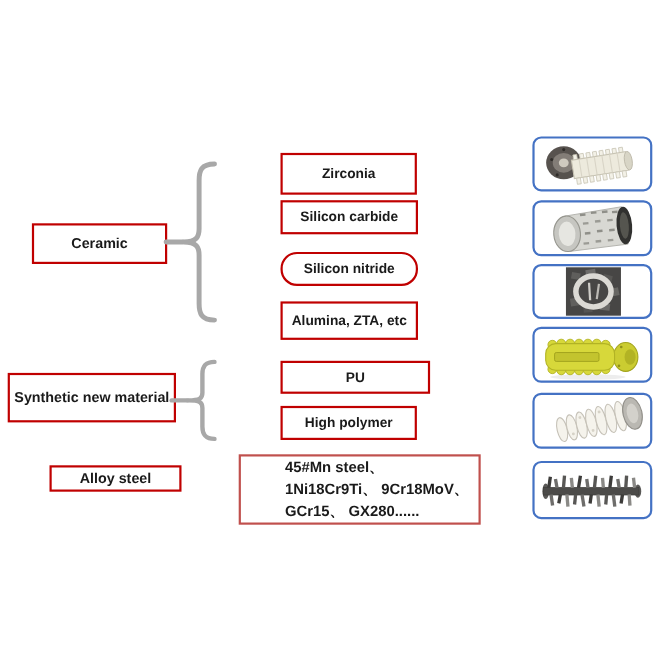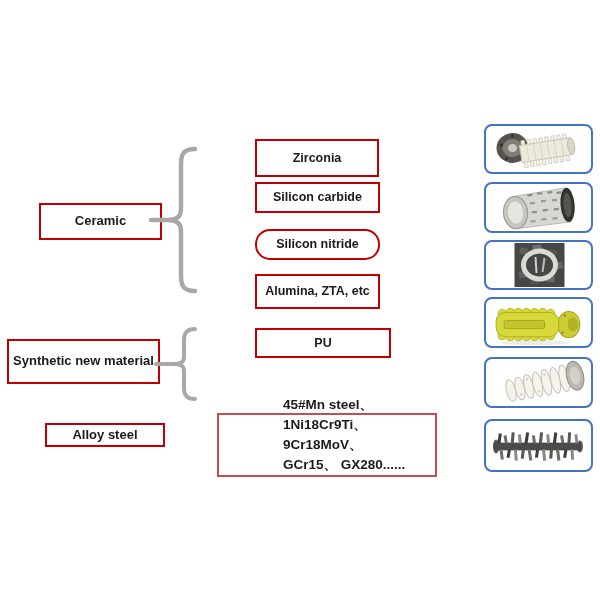--- a/index.html
+++ b/index.html
@@ -9,36 +9,36 @@
   }
   .rbox{
     position:absolute;border:2px solid #C00000;background:#ffffff;
     display:flex;align-items:center;justify-content:center;
     font-weight:bold;font-size:13px;text-align:center;line-height:1.15;
     box-sizing:border-box;color:#1a1a1a;
   }
   .mid{font-size:12.5px;}
   .bigbox{
     position:absolute;border:2px solid #C0504D;background:#fff;box-sizing:border-box;
-    display:flex;flex-direction:column;justify-content:flex-end;
-    padding-left:64px;font-weight:bold;font-size:13.5px;line-height:20px;color:#1a1a1a;
+    display:flex;flex-direction:column;justify-content:space-between;
+    padding-left:40px;font-weight:bold;font-size:13.5px;line-height:20px;color:#1a1a1a;
   }
   .brace{position:absolute;}
   .imgbox{
     position:absolute;border:2.5px solid #4472C4;border-radius:8px;background:#fff;
     box-sizing:border-box;overflow:hidden;display:flex;align-items:center;justify-content:center;
   }
   .imgbox svg{width:100%;height:100%;display:block;}
 </style>
 </head>
 <body>
 
 <div class="slide">
 
-  <div class="rbox" style="left:29px;top:203px;width:123px;height:37px;margin-left:10px;">
+  <div class="rbox" style="left:29px;top:203px;width:123px;height:37px;">
     <span>Ceramic</span>
   </div>
   <div class="rbox" style="left:7px;top:339px;width:153px;height:45px;">
     <span>Synthetic new material</span>
   </div>
   <div class="rbox" style="left:29px;top:423px;width:120px;height:24px;margin-left:16px;">
     <span>Alloy steel</span>
   </div>
 
   <svg class="brace" style="left:147px;top:145px;" width="52" height="150" viewBox="0 0 52 150">
@@ -57,20 +57,23 @@
     <span>Silicon carbide</span>
   </div>
   <div class="rbox mid" style="left:255px;top:229px;width:125px;height:31px;border-radius:15px;">
     <span>Silicon nitride</span>
   </div>
   <div class="rbox mid" style="left:255px;top:274px;width:125px;height:35px;">
     <span>Alumina, ZTA, etc</span>
   </div>
   <div class="rbox mid" style="left:255px;top:328px;width:136px;height:30px;">
     <span>PU</span>
+  </div>
+  <div class="rbox mid" style="left:255px;top:369px;width:124px;height:31px;">
+    <span>High polymer</span>
   </div>
 
   <div class="bigbox" style="left:217px;top:413px;width:220px;height:64px;">
     <span>45#Mn steel、</span>
     <span>1Ni18Cr9Ti、 9Cr18MoV、</span>
     <span>GCr15、 GX280......</span>
   </div>
 
   <div class="imgbox" style="left:484px;top:124px;width:109px;height:50px;">
     <svg viewBox="0 0 104 46">

